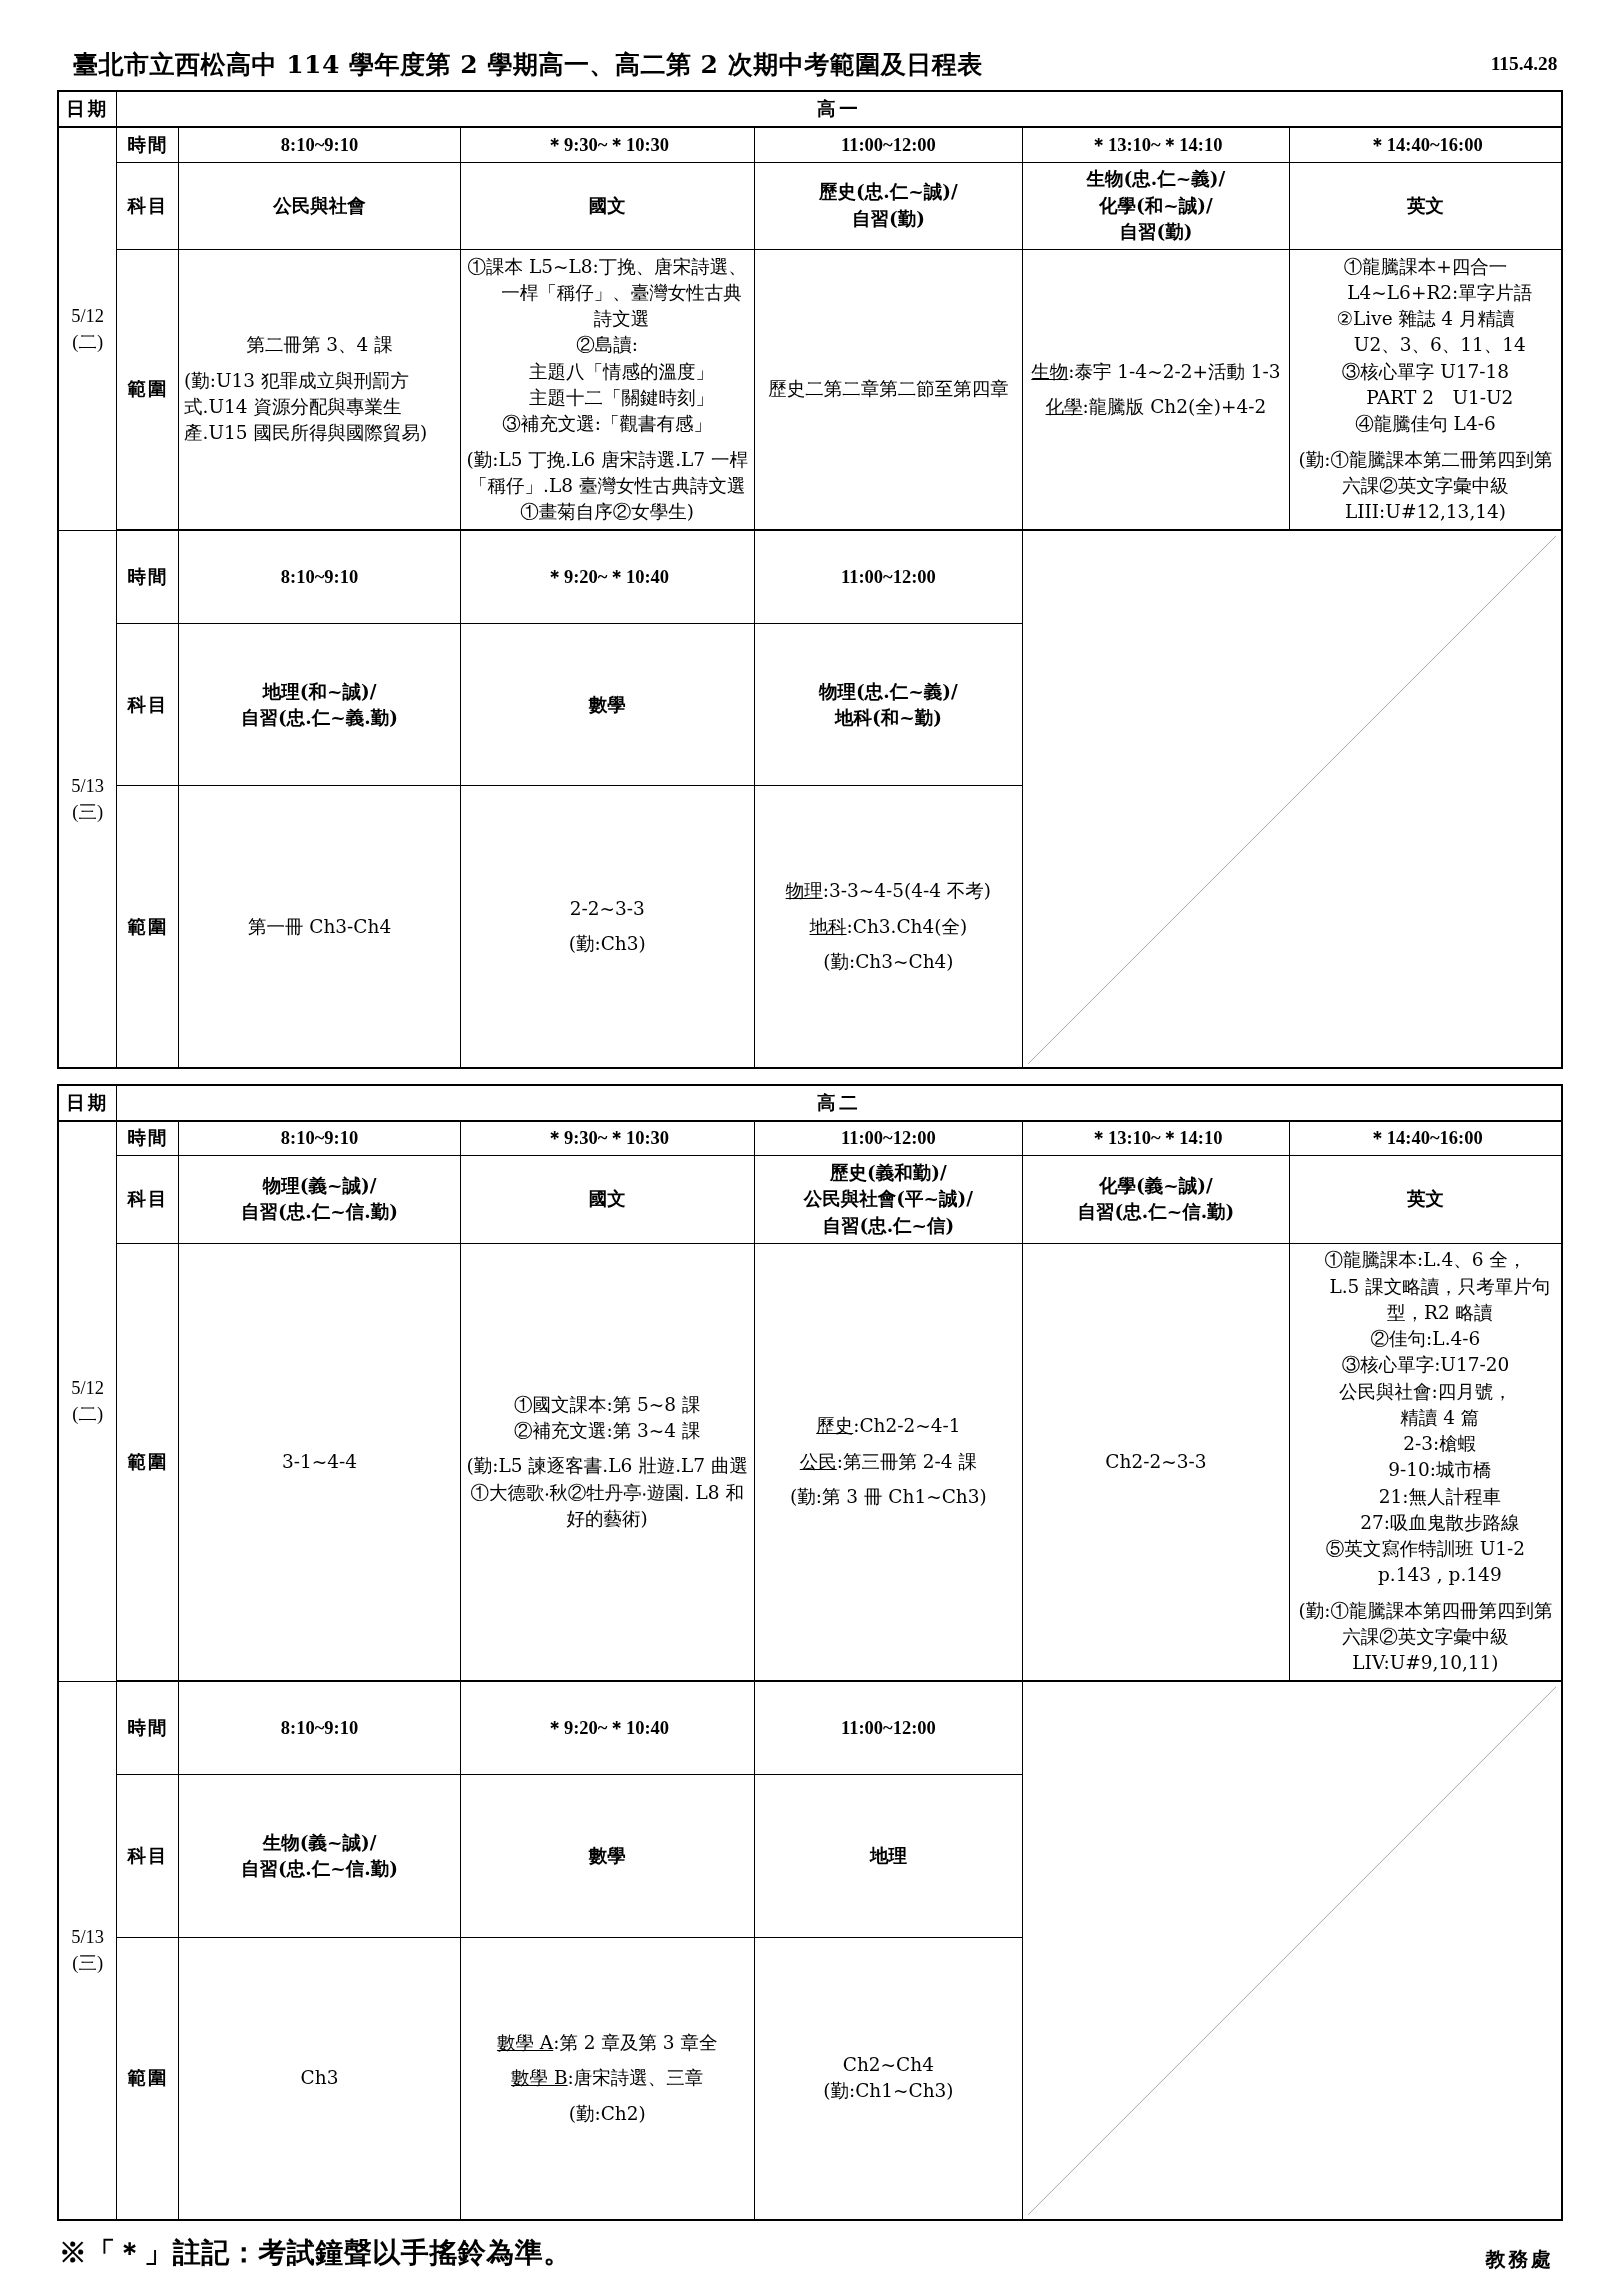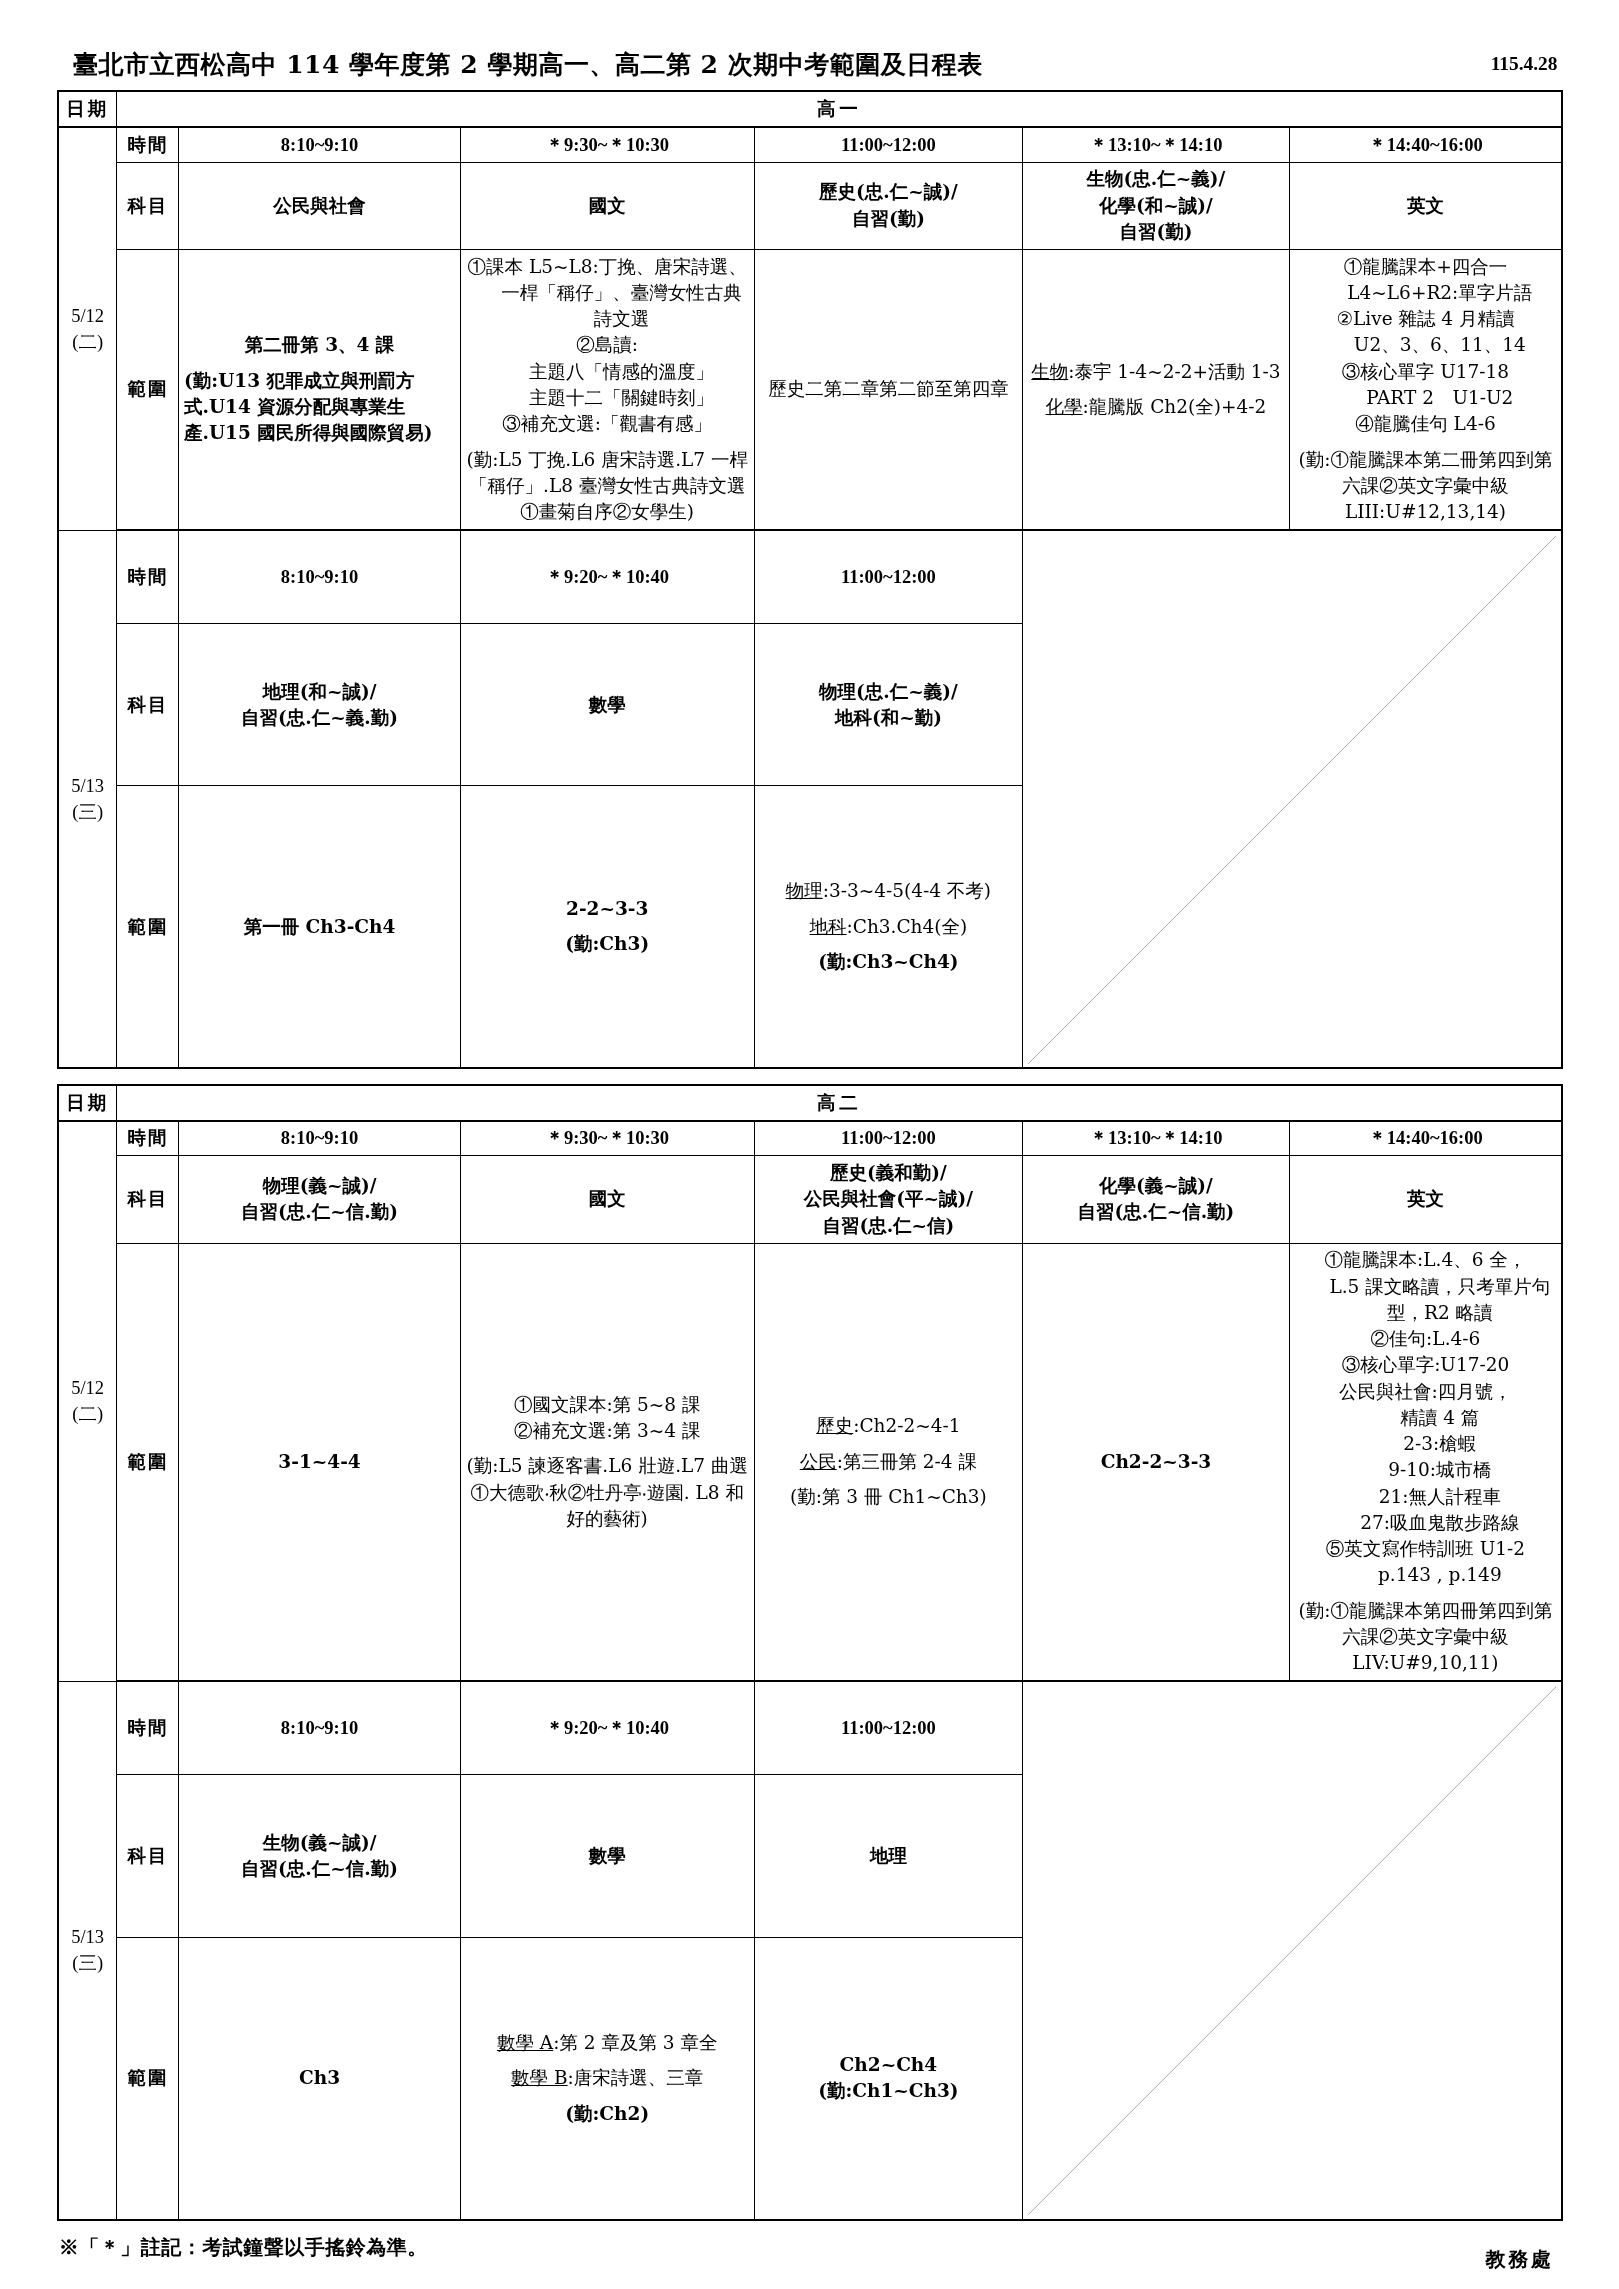--- a/index.html
+++ b/index.html
@@ -114,21 +114,21 @@
     line-height: 1.35;
   }
   .rangecell {
     font-size: 18.5px;
     line-height: 1.45;
     padding: 9.2px 5.5px;
     vertical-align: middle;
   }
   .rangecell .blk { display: block; }
   .left  { text-align: left; }
-  .center{ text-align: center; font-weight: bold; }
+  .center{ text-align: center; }
   .u { text-decoration: underline; }
   .ind { display: block; padding-left: 1.55em; text-indent: -1.55em; }
   .ind2 { display: block; padding-left: 1.55em; }
   .gap { display: block; height: 9.2px; }
 
   .thickbottom { border-bottom: 2.8px solid #000 !important; }
 
   .diag-cell { position: relative; padding: 0; }
   .diag-cell svg { display: block; width: 100%; height: 100%; }
 
@@ -137,21 +137,21 @@
   
   .footer-row {
     position: relative;
     margin-top: 13px;
     height: 37px;
   }
   .footer-note {
     position: absolute;
     left: 1.8px;
     top: 0;
-    font-size: 20px;
+    font-size: 28px;
     font-weight: bold;
     letter-spacing: 0.5px;
   }
   .footer-office {
     position: absolute;
     right: 9.2px;
     top: 12px;
     font-size: 20px;
     font-weight: bold;
     letter-spacing: 2.8px;

